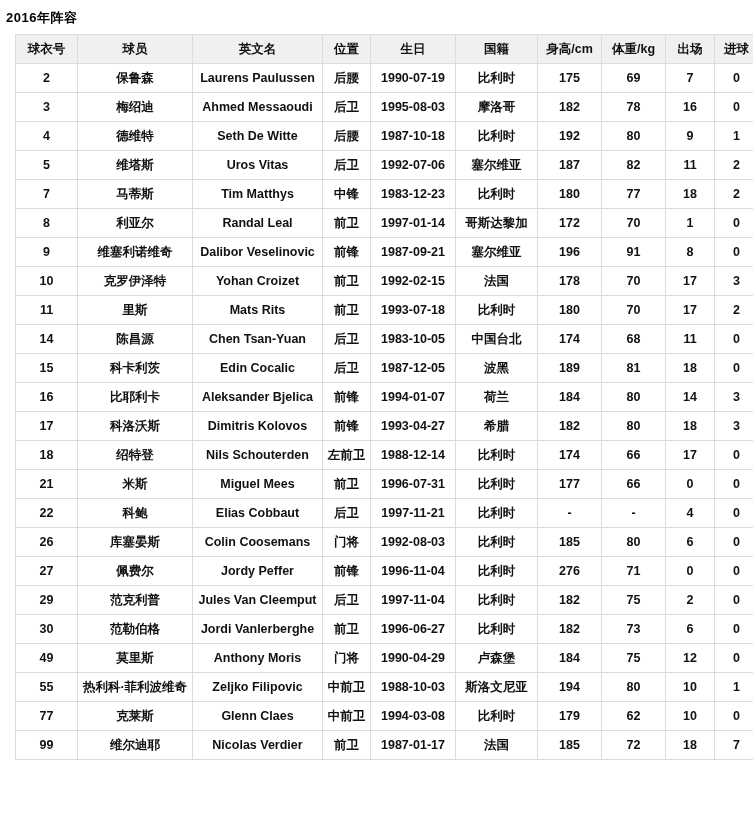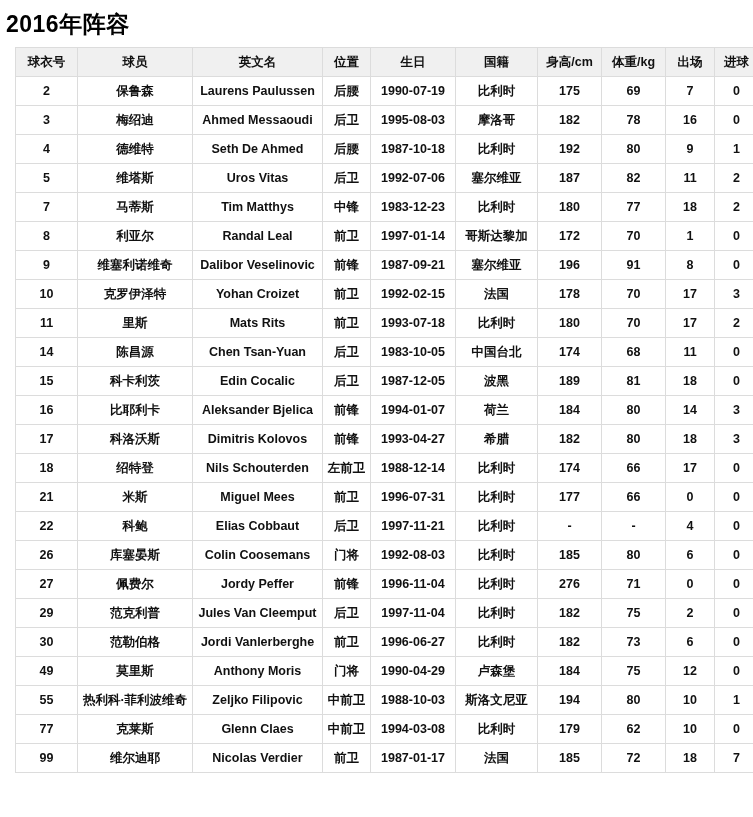--- a/index.html
+++ b/index.html
@@ -10,21 +10,21 @@
     color: #1a1a1a;
   }
   .page {
     width: 753px;
     height: 817px;
     box-sizing: border-box;
     background: #ffffff;
     overflow: hidden;
   }
   .page-title {
-    font-size: 23px;
+    font-size: 13px;
     font-weight: bold;
     color: #000000;
     margin: 0;
     padding: 9px 0 7px 6px;
     letter-spacing: 0.5px;
   }
   table.squad {
     border-collapse: collapse;
     table-layout: fixed;
     width: 743px;
@@ -103,21 +103,21 @@
           <td>1995-08-03</td>
           <td>摩洛哥</td>
           <td>182</td>
           <td>78</td>
           <td>16</td>
           <td>0</td>
         </tr>
         <tr>
           <td>4</td>
           <td>德维特</td>
-          <td>Seth De Ahmed</td>
+          <td>Seth De Witte</td>
           <td>后腰</td>
           <td>1987-10-18</td>
           <td>比利时</td>
           <td>192</td>
           <td>80</td>
           <td>9</td>
           <td>1</td>
         </tr>
         <tr>
           <td>5</td>

